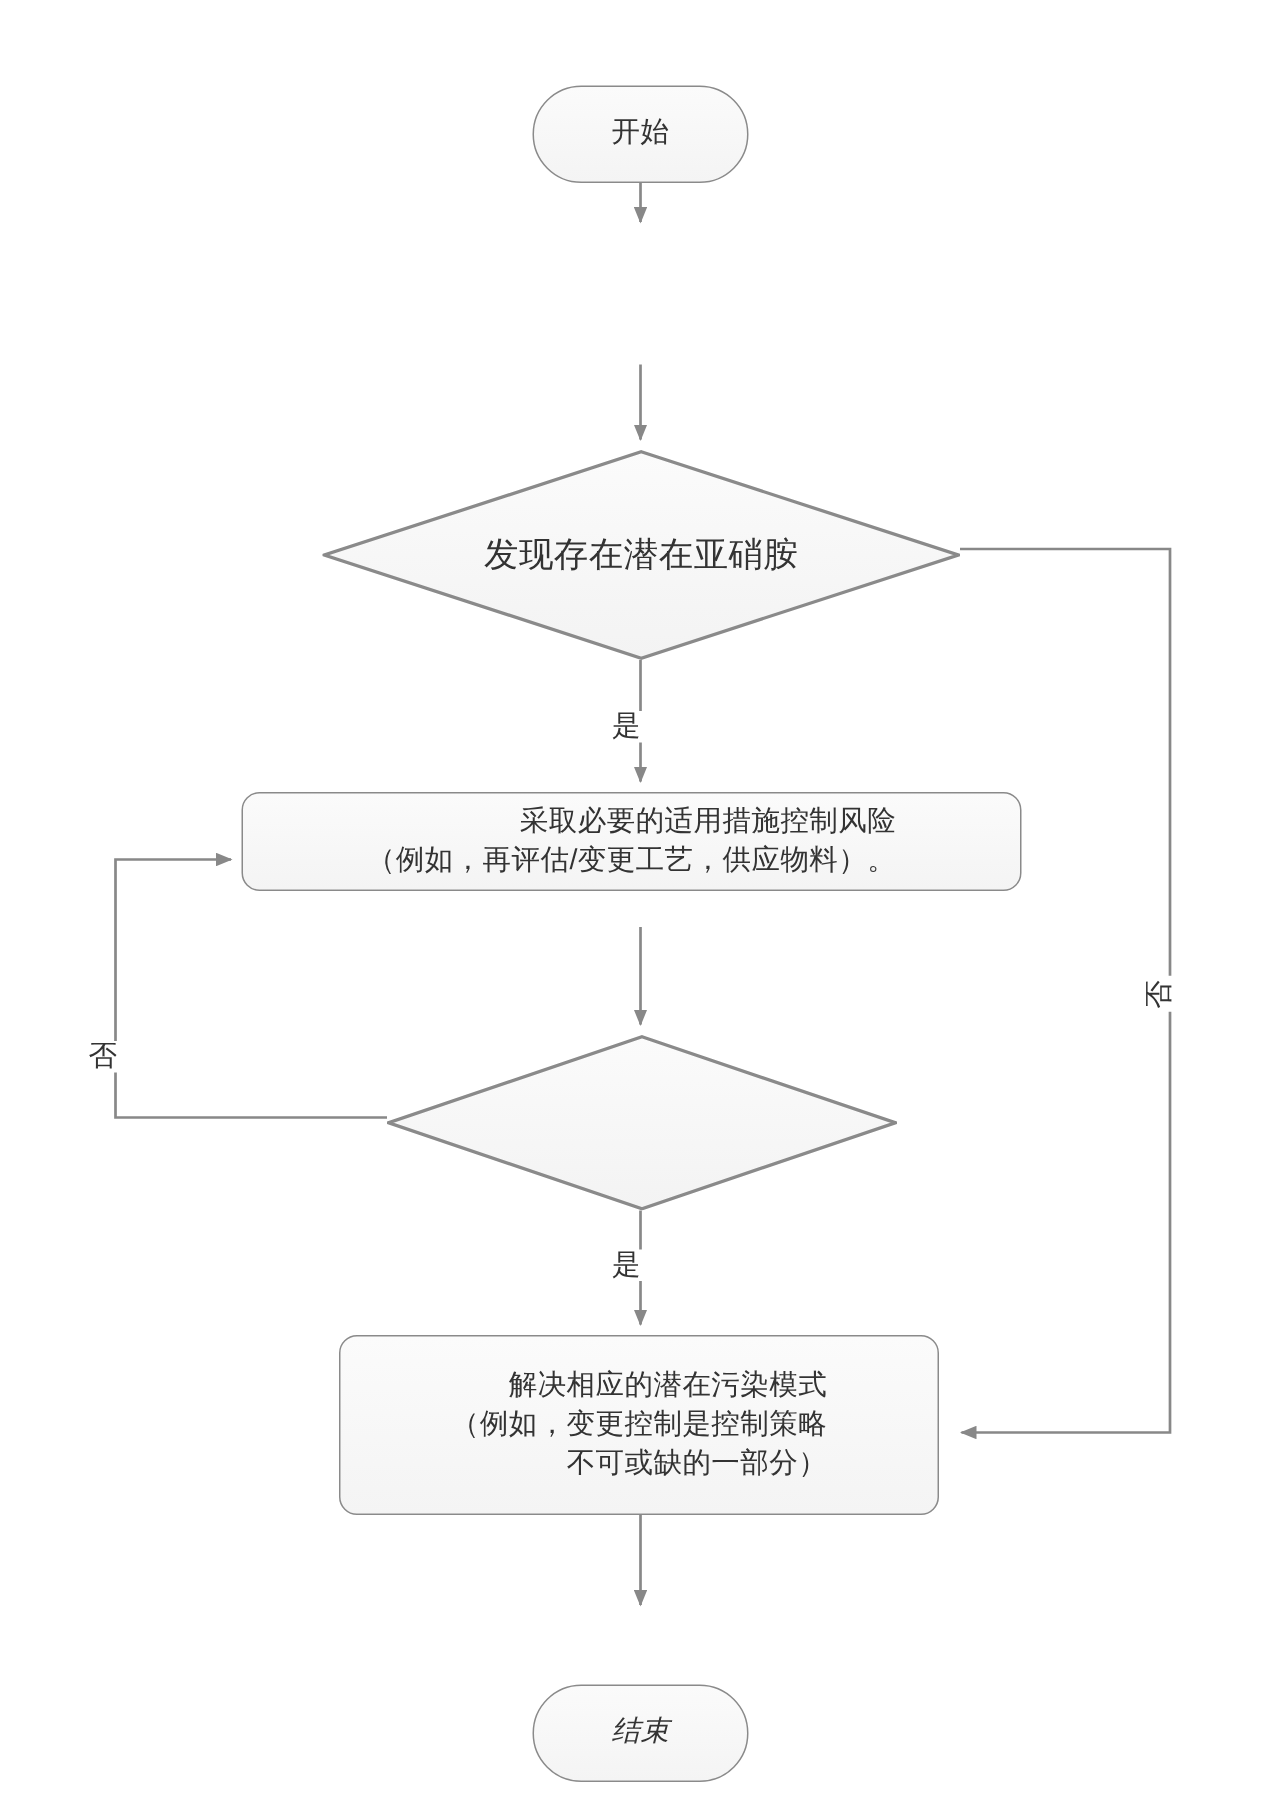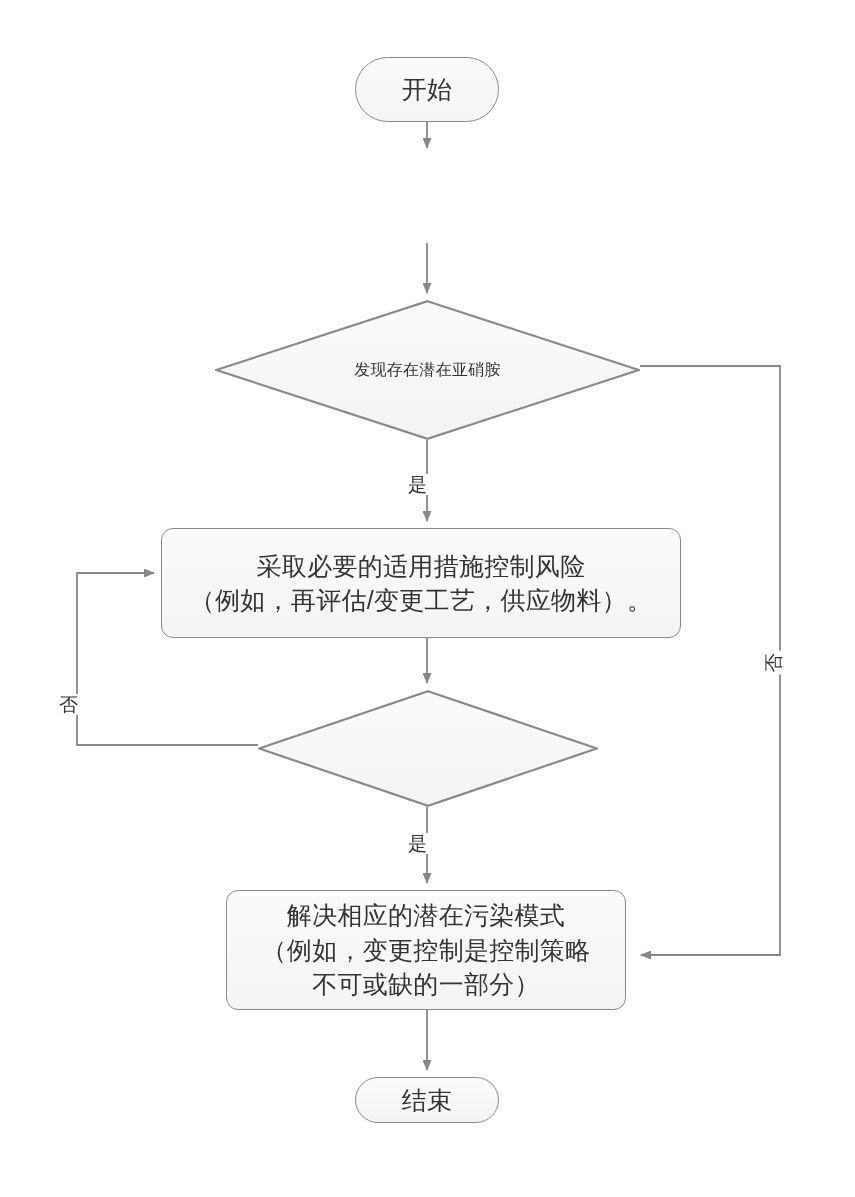--- a/index.html
+++ b/index.html
@@ -32,22 +32,23 @@
     justify-content: center;
     text-align: center;
     color: #333333;
     background: linear-gradient(180deg, #fbfbfb 0%, #f4f4f4 100%);
     border: 1.6px solid #8a8a8a;
     z-index: 2;
   }
   .node .node-label {
     white-space: pre-line;
     line-height: 1.38;
-    font-size: 25px;
+    font-size: 19px;
     letter-spacing: 0.3px;
+    text-align: right;
   }
   .terminator {
     border-radius: 40px;
   }
   .process {
     border-radius: 12px;
   }
   .decision {
     position: absolute;
     z-index: 2;
@@ -58,21 +59,21 @@
   .decision .diamond-shape {
     position: absolute;
     left: 0;
     top: 0;
     width: 100%;
     height: 100%;
   }
   .decision .node-label {
     position: relative;
     z-index: 3;
-    font-size: 16px;
+    font-size: 23px;
     color: #333333;
     white-space: pre-line;
     line-height: 1.38;
     letter-spacing: 0.3px;
   }
   .edge-label {
     position: absolute;
     font-size: 19px;
     color: #333333;
     z-index: 3;
@@ -141,21 +142,21 @@
         <linearGradient id="dgrad1" x1="0" y1="0" x2="0" y2="1">
           <stop offset="0%" stop-color="#fbfbfb"></stop>
           <stop offset="100%" stop-color="#f3f3f3"></stop>
         </linearGradient>
       </defs>
       <polygon points="212.5,1.2 423.8,70 212.5,138.8 1.2,70" fill="url(#dgrad1)" stroke="#8a8a8a" stroke-width="2.2" vector-effect="non-scaling-stroke"></polygon>
     </svg>
     <span class="node-label">发现存在潜在亚硝胺</span>
   </div>
 
-  <div class="node process" style="left:161px; top:528px; width:520px; height:110px;">
+  <div class="node process" style="left:161px; top:528px; width:520px; height:66px;">
     <span class="node-label">采取必要的适用措施控制风险
 （例如，再评估/变更工艺，供应物料）。</span>
   </div>
 
   <div class="decision" style="left:258px; top:690px; width:340px; height:117px;">
     <svg class="diamond-shape" viewBox="0 0 340 117" preserveAspectRatio="none" xmlns="http://www.w3.org/2000/svg">
       <defs>
         <linearGradient id="dgrad2" x1="0" y1="0" x2="0" y2="1">
           <stop offset="0%" stop-color="#fbfbfb"></stop>
           <stop offset="100%" stop-color="#f3f3f3"></stop>
@@ -164,21 +165,21 @@
       <polygon points="170,1.2 338.8,58.5 170,115.8 1.2,58.5" fill="url(#dgrad2)" stroke="#8a8a8a" stroke-width="2.2" vector-effect="non-scaling-stroke"></polygon>
     </svg>
   </div>
 
   <div class="node process" style="left:226px; top:890px; width:400px; height:120px;">
     <span class="node-label">解决相应的潜在污染模式
 （例如，变更控制是控制策略
 不可或缺的一部分）</span>
   </div>
 
-  <div class="node terminator" style="left:355px; top:1077px; width:144px; height:46px;">
+  <div class="node terminator" style="left:355px; top:1123px; width:144px; height:65px;font-style:italic;">
     <span class="node-label">结束</span>
   </div>
 
   <div class="edge-label" style="left:406px; top:474px;">是</div>
 
   <div class="edge-label rotated" style="left:761px; top:652px; width:20px;">否</div>
 
   <div class="edge-label" style="left:57px; top:694px;">否</div>
 
   <div class="edge-label" style="left:406px; top:833px;">是</div>

